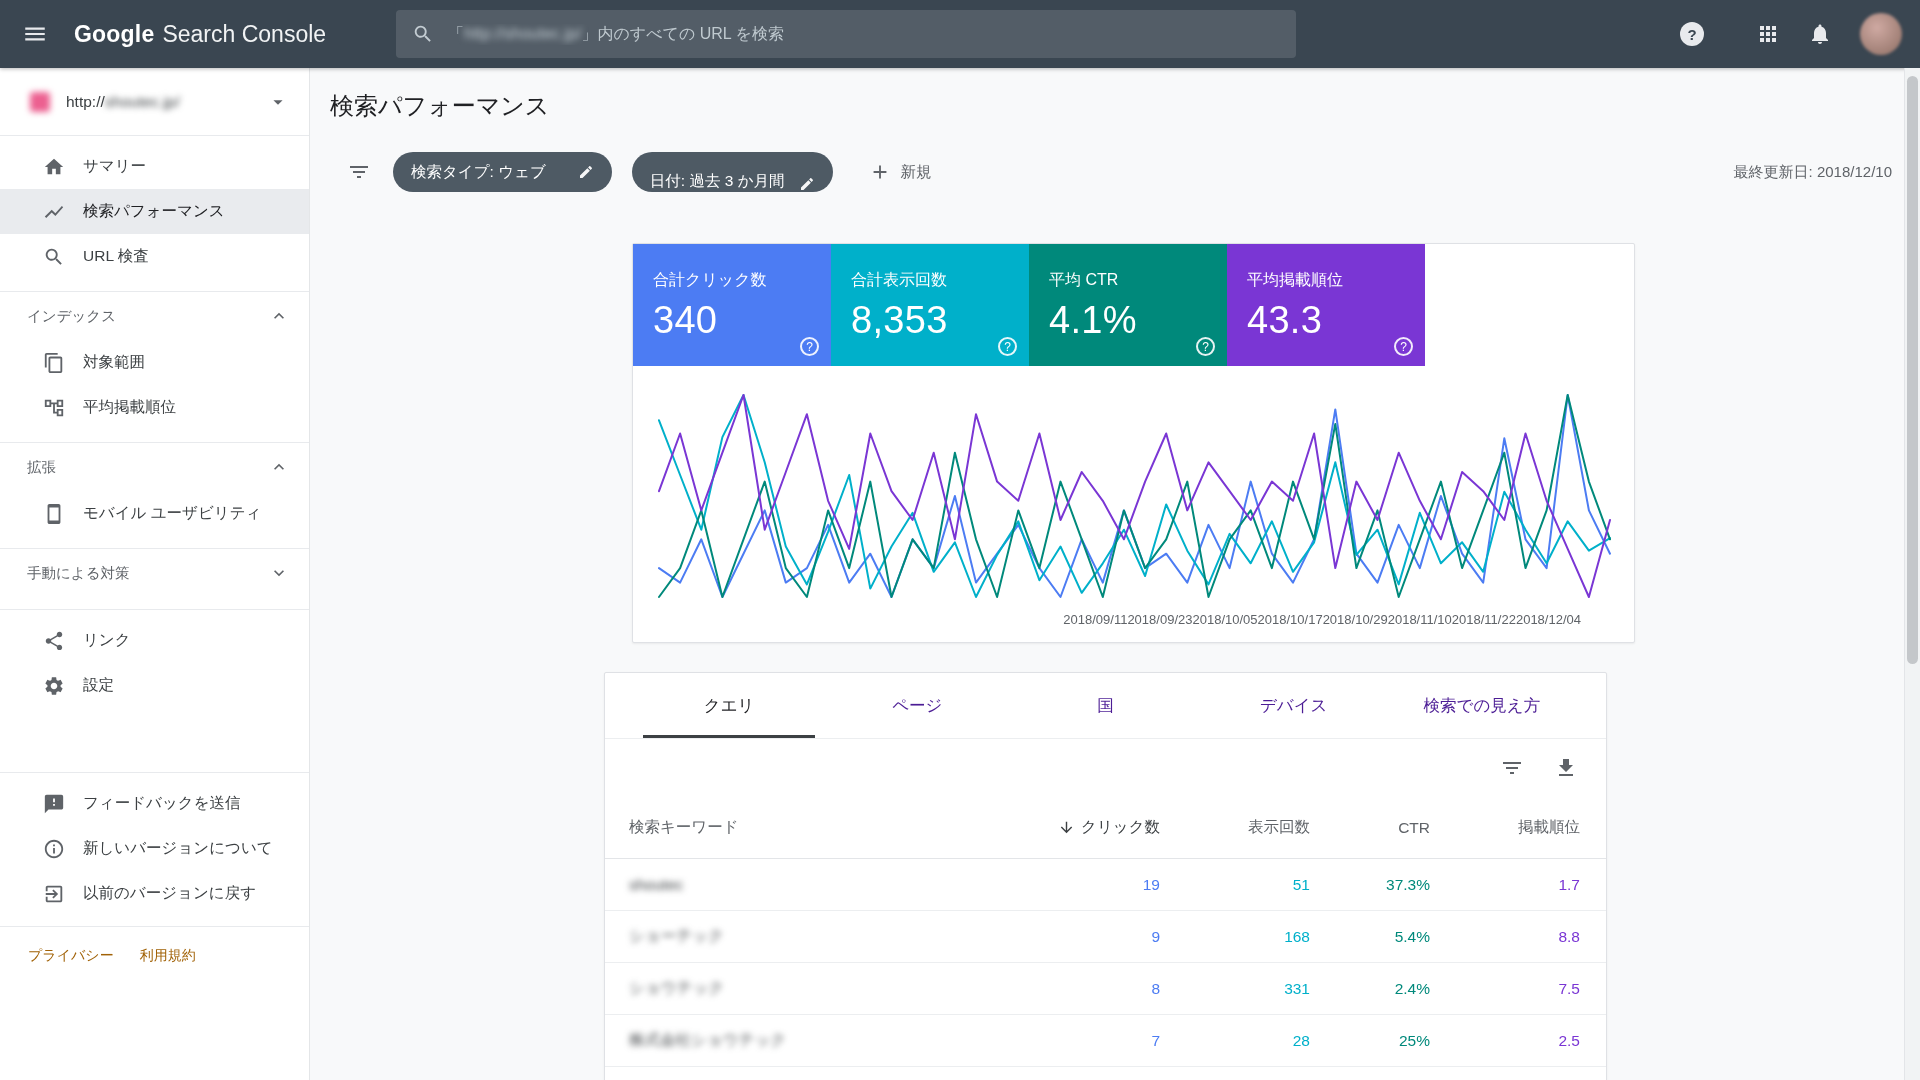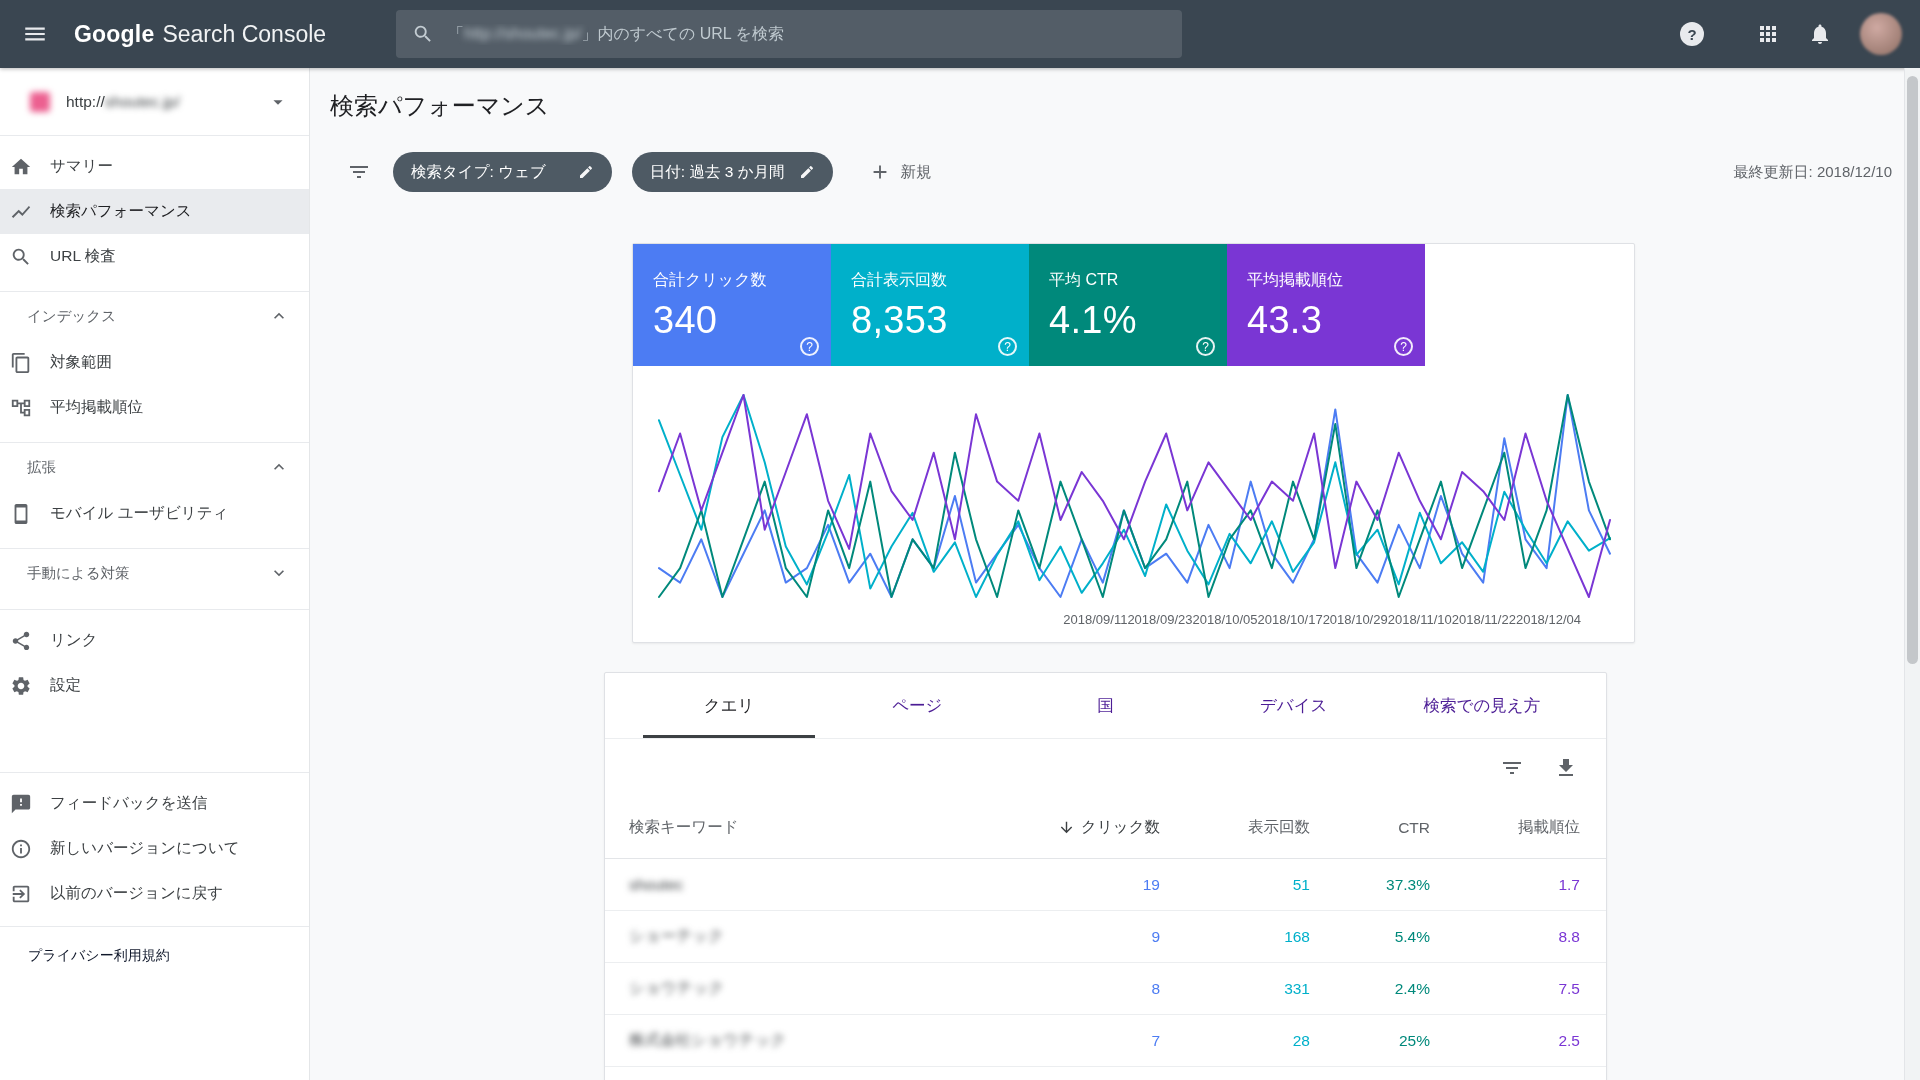--- a/index.html
+++ b/index.html
@@ -12,57 +12,57 @@
   .icon{display:inline-flex; align-items:center; justify-content:center;}
   .blur{filter:blur(3px);}
 
   
   .header{position:absolute; top:0; left:0; width:1920px; height:68px; background:#3a4651;
           display:flex; align-items:center; z-index:20; box-shadow:0 1px 4px rgba(0,0,0,.28);}
   .menu-btn{width:70px; display:flex; justify-content:center; cursor:pointer; color:#e8eaed;}
   .logo{display:flex; align-items:baseline; gap:8px; color:#fff; font-size:23px; margin-left:4px; white-space:nowrap; cursor:pointer;}
   .logo .lg{font-weight:700; letter-spacing:.2px;}
   .logo .lp{font-weight:400; color:#f1f3f4;}
-  .search-box{position:absolute; left:396px; top:10px; width:786px; height:48px; background:rgba(255,255,255,.13);
+  .search-box{position:absolute; left:396px; top:10px; width:900px; height:48px; background:rgba(255,255,255,.13);
               border-radius:4px; display:flex; align-items:center; padding:0 16px; cursor:text;}
   .search-box .icon{color:#c3ccd2; margin-right:14px;}
   .search-text{font-size:16px; color:#bfc9cf; white-space:nowrap; overflow:hidden;}
   .header-right{position:absolute; right:18px; top:0; height:68px; display:flex; align-items:center; gap:28px;}
   .help-circle{width:24px; height:24px; border-radius:50%; background:#e8eaed; color:#3a4651; font-size:15px; font-weight:700;
                display:flex; align-items:center; justify-content:center; cursor:pointer; margin-right:24px;}
   .hicon{color:#e8eaed; cursor:pointer;}
   .avatar{width:42px; height:42px; border-radius:50%; background:radial-gradient(circle at 40% 35%,#cfa9a2,#8d6e63); filter:blur(1.5px); cursor:pointer;}
 
   
   .sidebar{position:absolute; top:68px; left:0; width:310px; bottom:0; background:#fff; border-right:1px solid #e4e6e8; z-index:10;}
   .property{height:68px; display:flex; align-items:center; padding:0 20px 0 30px; border-bottom:1px solid #e8eaed; cursor:pointer;}
   .favicon{width:20px; height:20px; border-radius:3px; background:#ec6090; filter:blur(3px); flex:none;}
   .property-url{margin-left:16px; font-size:15.5px; color:#3c4043; white-space:nowrap;}
   .caret{margin-left:auto; color:#5f6368;}
   .nav{padding-top:8px;}
-  .nav-item{height:45px; display:flex; align-items:center; padding-left:10px; font-size:15.5px; color:#3c4043; cursor:pointer;}
+  .nav-item{height:45px; display:flex; align-items:center; padding-left:43px; font-size:15.5px; color:#3c4043; cursor:pointer;}
   .nav-item .icon{width:22px; height:22px; color:#5f6368; margin-right:18px; flex:none;}
   .nav-item.selected{background:#e9ebee;}
   .nav-item.selected .lbl{color:#202124;}
   .nav-divider{height:1px; background:#e8eaed; margin-top:12px;}
   .nav-section{height:48px; display:flex; align-items:center; padding:0 20px 0 27px; color:#5f6368; font-size:14.5px; cursor:pointer;}
   .nav-section .chev{margin-left:auto; color:#5f6368;}
   .footer-gap{margin-top:64px;}
-  .legal{display:flex; padding:20px 0 0 28px; color:#0f172a; font-size:14px;}
+  .legal{display:flex; gap:26px; padding:20px 0 0 28px; color:#a16207; font-size:14px;}
   .legal span{cursor:pointer;}
 
   
   .main{position:absolute; left:311px; top:68px; right:0; bottom:0; background:#f8f9fa;}
   .page-title{padding:22px 0 0 19px; font-size:24px; font-weight:400; color:#202124;}
   .filter-bar{display:flex; align-items:center; margin:30px 28px 0 36px;}
   .fb-icon{color:#5f6368; cursor:pointer;}
   .chip{height:40px; border-radius:20px; background:#4e5a64; color:#fff; display:flex; align-items:center;
         padding:0 18px; font-size:15.5px; gap:14px; cursor:pointer; white-space:nowrap;}
   .chip:first-of-type{margin-left:22px;gap:32px;}
-  .chip + .chip{margin-left:20px;}
+  .chip + .chip{margin-left:20px;align-items:flex-end;}
   .chip .icon{color:#fff; opacity:.95;}
   .new-btn{display:flex; align-items:center; gap:10px; color:#5f6368; font-size:15.5px; margin-left:36px; cursor:pointer;}
   .last-updated{margin-left:auto; color:#5f6368; font-size:15px;}
 
   .card{position:absolute; background:#fff; border:1px solid #dfe1e5; border-radius:2px; box-shadow:0 1px 2px rgba(60,64,67,.08);}
   .chart-card{left:293px; top:175px; width:1003px; height:400px;margin-left:28px;}
   .metric-cards{display:flex;}
   .metric-card{width:198px; height:122px; color:#fff; position:relative; padding:26px 0 0 20px; cursor:pointer;}
   .metric-label{font-size:16px;}
   .metric-value{font-size:38px; margin-top:8px; letter-spacing:.3px;}

